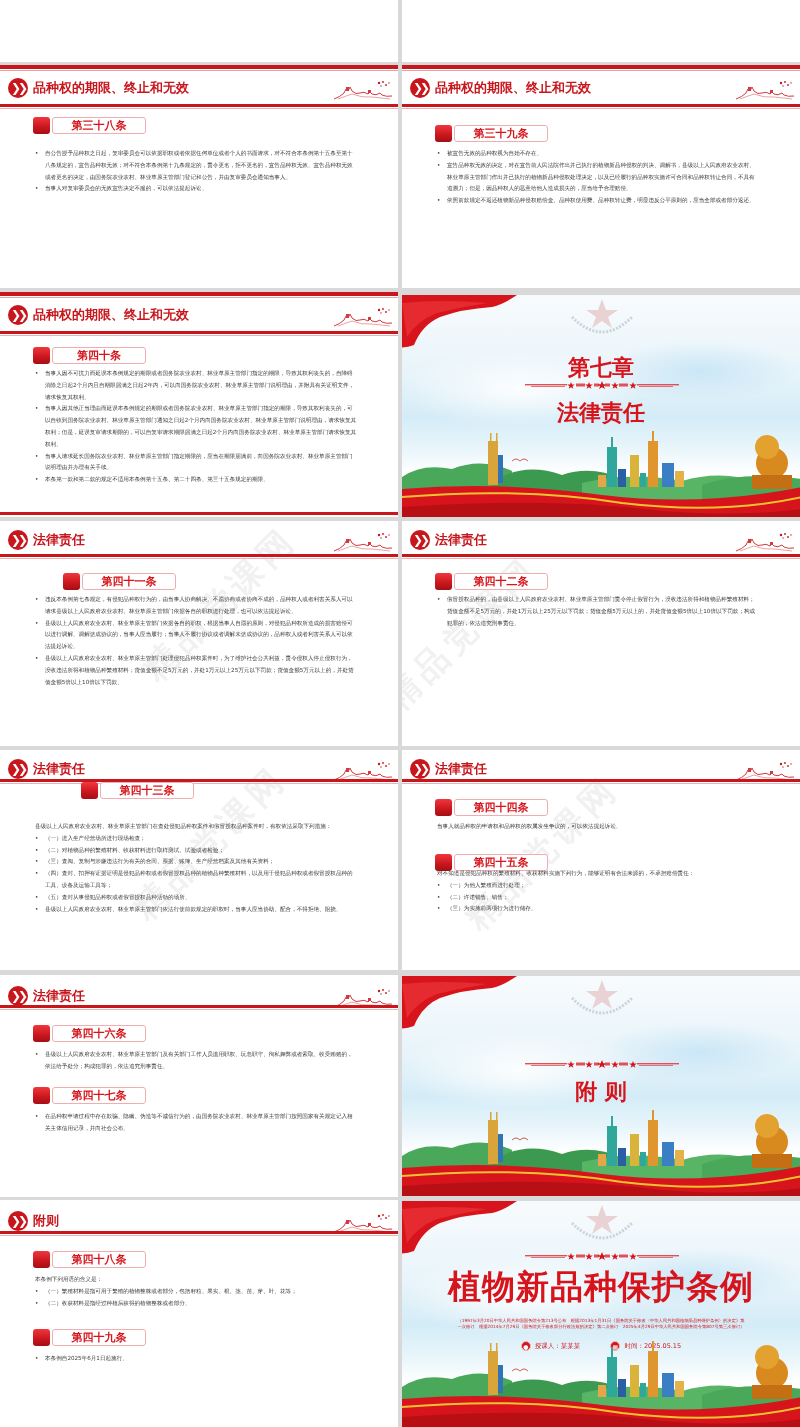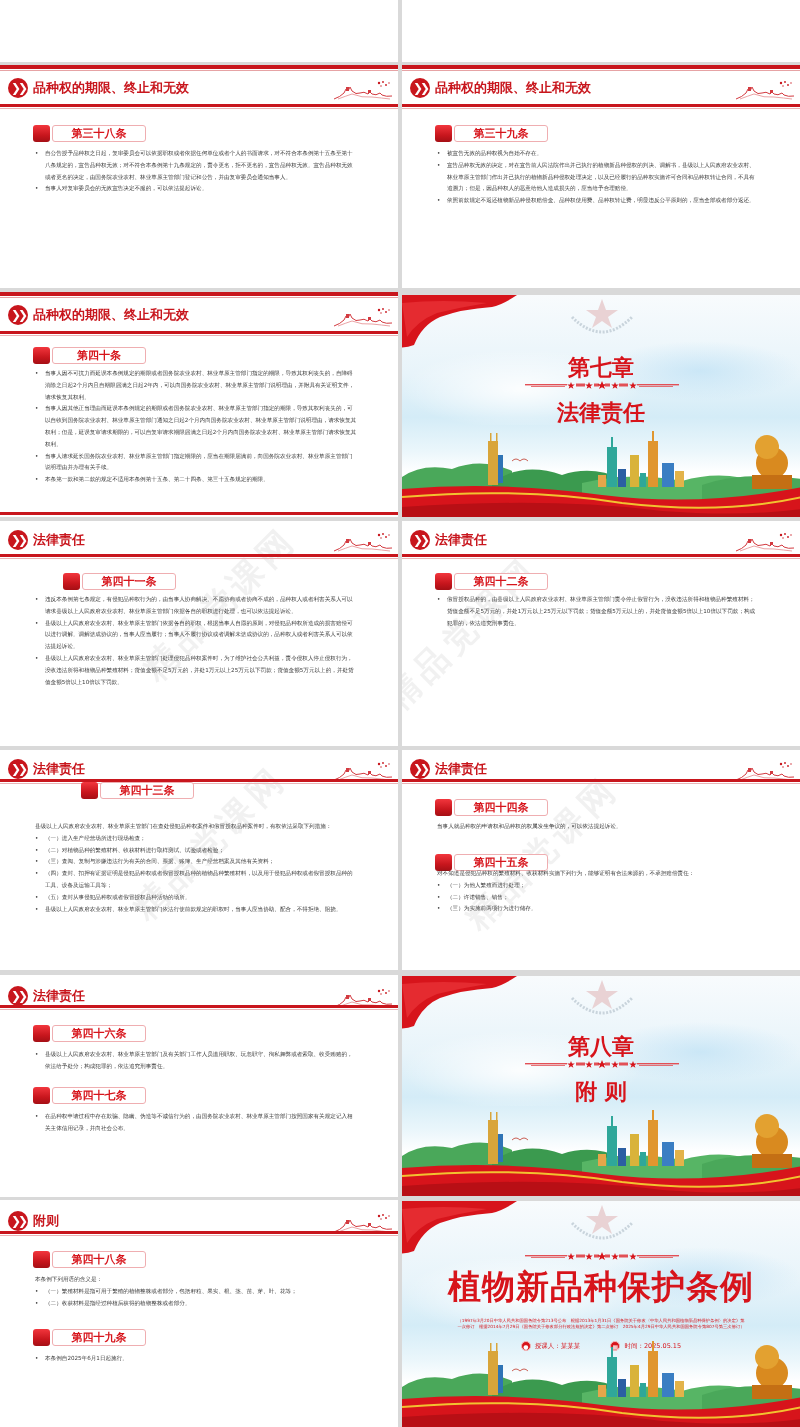--- a/index.html
+++ b/index.html
@@ -129,21 +129,21 @@
     <div class="topbar2"></div>
     <div class="hdr">
       <div class="hdr-icon">❯❯</div>
       <div class="hdr-title">品种权的期限、终止和无效</div>
       <svg class="hdr-deco">
           <use href="#wall"></use>
         </svg>
     </div>
     <div class="hdr-line"></div>
     <div class="hdr-line2"></div>
-    <div class="art" style="top:60px;">
+    <div class="art" style="top:52px;">
       <div class="art-sq"></div>
       <div class="art-box">第三十八条</div>
     </div>
     <div class="body" style="top:83px;">
       <div class="b">自公告授予品种权之日起，复审委员会可以依据职权或者依据任何单位或者个人的书面请求，对不符合本条例第十五条至第十八条规定的，宣告品种权无效；对不符合本条例第十九条规定的，责令更名，拒不更名的，宣告品种权无效。宣告品种权无效或者更名的决定，由国务院农业农村、林业草原主管部门登记和公告，并由复审委员会通知当事人。</div>
       <div class="b">当事人对复审委员会的无效宣告决定不服的，可以依法提起诉讼。</div>
     </div>
   </div>
 
   <div class="slide" style="left:402px; top:65px; height:223px;">
@@ -337,21 +337,20 @@
   </div>
 
   <div class="slide chap" style="left:402px; top:976px; height:220px;">
     <div class="sky-clouds"></div>
     <svg class="flag">
         <use href="#flag"></use>
       </svg>
     <svg class="emblem">
         <use href="#emblem"></use>
       </svg>
-    <div class="chap-num" style="top:48px; font-size:22px;">第八章</div>
     <svg class="stars-row" style="top:84px;">
         <use href="#stars"></use>
       </svg>
     <div class="chap-title" style="top:101px; font-size:22px;">附 则</div>
     <svg class="scene" viewBox="0 0 400 90" preserveAspectRatio="none">
         <use href="#scene"></use>
       </svg>
   </div>
 
   <div class="slide" style="left:0; top:1200px; height:227px;">

